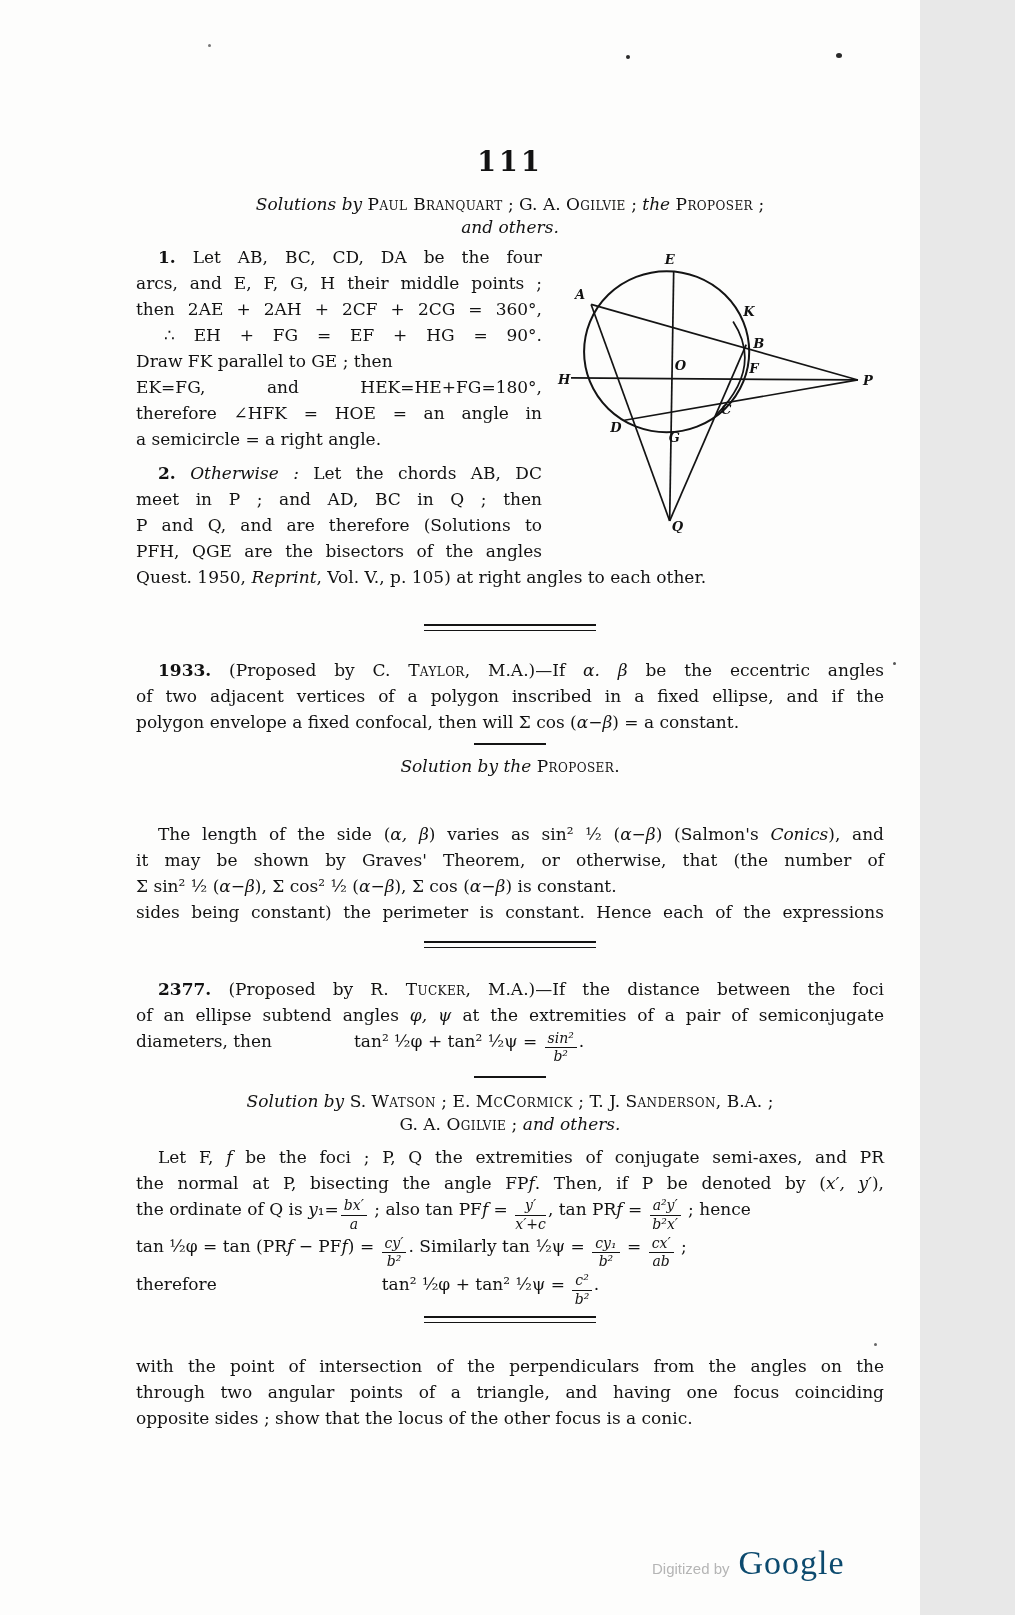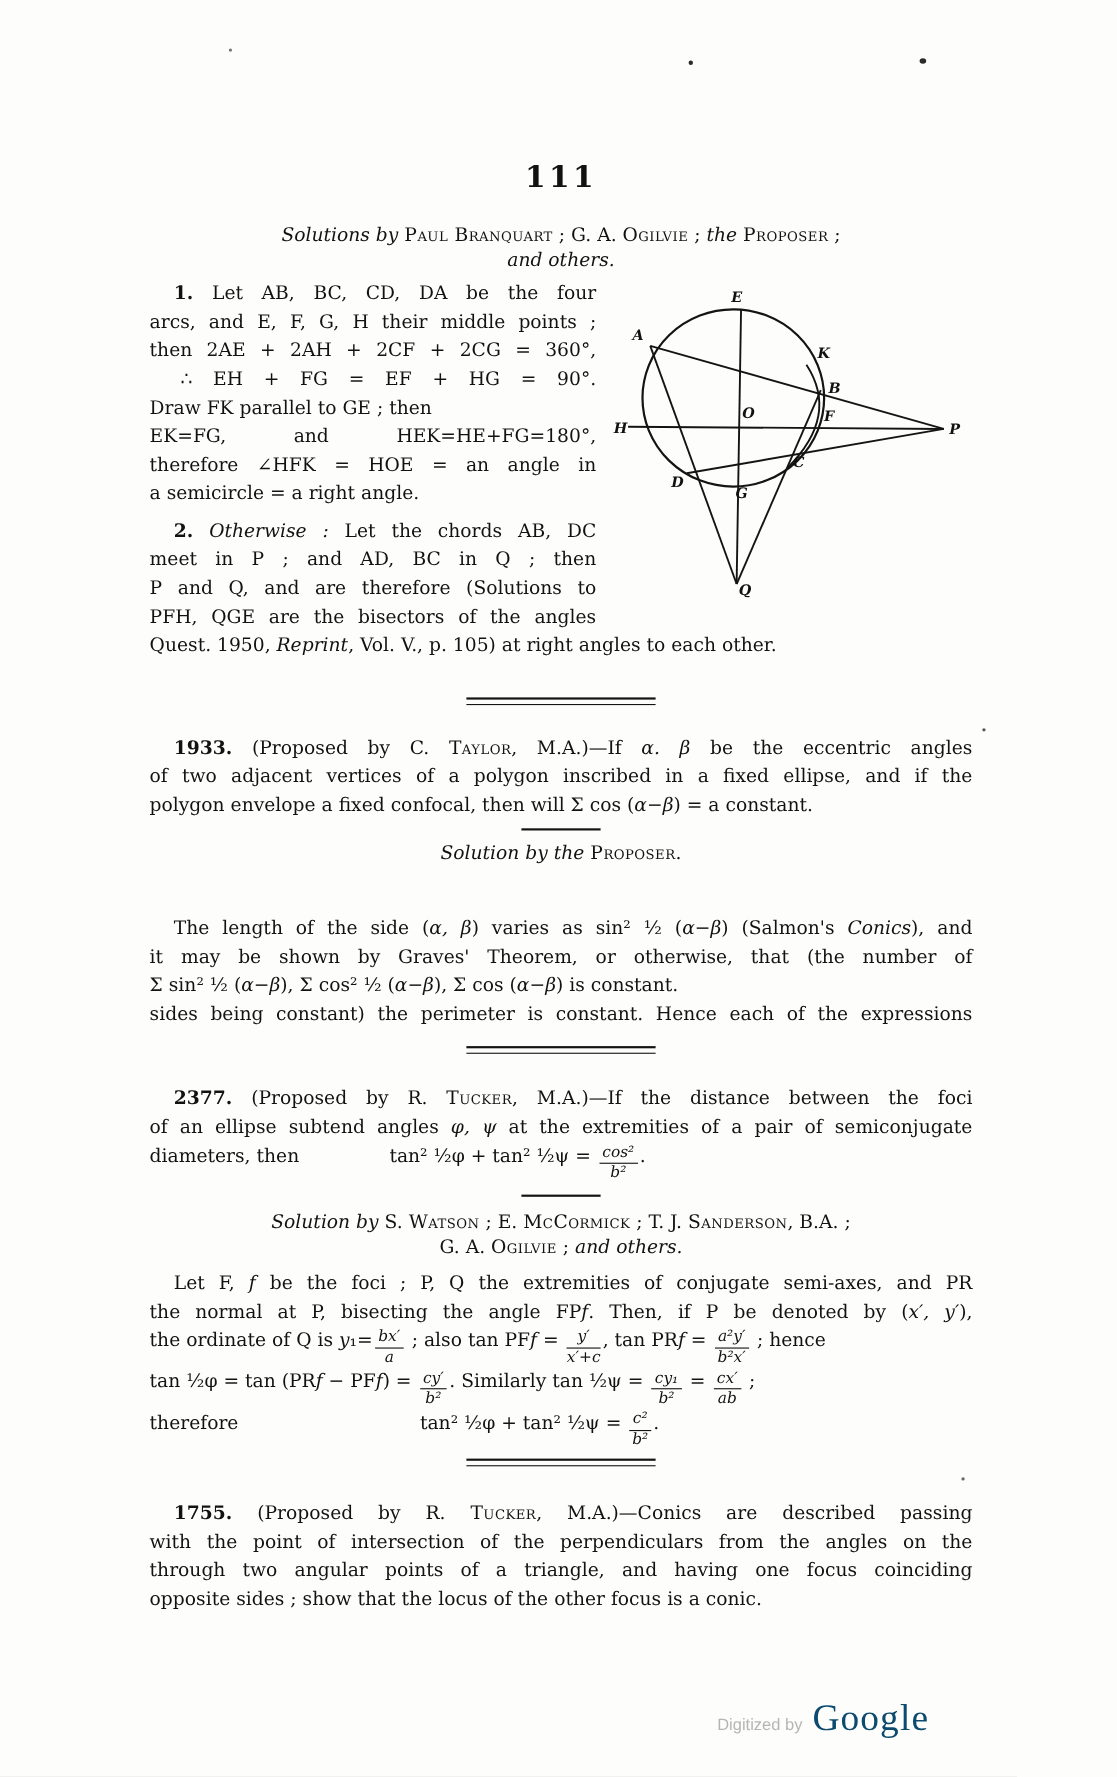--- a/index.html
+++ b/index.html
@@ -1,16 +1,16 @@
 <!DOCTYPE html>
 <html><head>
 <meta charset="utf-8">
 <style>
   html,body{margin:0;padding:0;background:#e8e8e8;}
-  .page{position:relative;width:1015px;height:1615px;background:#fdfdfc;overflow:hidden;
+  .page{position:relative;width:920px;height:1615px;background:#fdfdfc;overflow:hidden;
         font-family:"DejaVu Serif","Liberation Serif",serif;color:#121212;}
   .content{position:absolute;left:136px;top:0;width:748px;}
   .pagenum{margin-top:146px;text-align:center;font-size:27px;font-weight:bold;letter-spacing:3px;}
   .byline{text-align:center;font-size:17px;line-height:23px;}
   .byline-line{min-height:23px;}
   .para{font-size:17px;line-height:26px;}
   .line{min-height:26px;}
   .line.j{text-align:justify;text-align-last:justify;}
   .s-i{font-style:italic;}
   .s-b{font-weight:bold;}
@@ -33,21 +33,21 @@
   .speck{position:absolute;background:#2a2a2a;border-radius:50%;}
 </style>
 </head>
 <body>
 
 <div class="page">
   <div class="content">
     <div class="pagenum">111</div>
 
     <div>
-        <div class="byline" style="margin-top: 26px;">
+        <div class="byline" style="margin-top: 16px;">
           <div class="byline-line"><span class="s-i">Solutions by </span><span class="s-sc">Paul Branquart</span><span> ;  G. A. </span><span class="s-sc">Ogilvie</span><span> ;  </span><span class="s-i">the </span><span class="s-sc">Proposer</span><span> ;</span></div>
           <div class="byline-line"><span class="s-i">and others.</span></div>
         </div>
       </div>
 
     <svg class="figure" width="330" height="292" viewBox="0 0 320 290">
       <ellipse cx="108" cy="110" rx="82" ry="80" fill="none" stroke="#141414" stroke-width="2"></ellipse>
       <line x1="13" y1="136" x2="298" y2="138" stroke="#141414" stroke-width="1.7"></line>
       <line x1="115" y1="30" x2="111" y2="278" stroke="#141414" stroke-width="1.7"></line>
       <line x1="33" y1="63" x2="298" y2="138" stroke="#141414" stroke-width="1.7"></line>
@@ -102,37 +102,36 @@
         <div class="para" style="margin-top: 6px;">
           <div class="line j" style="padding-left: 22px; margin-top: 43px;"><span>The length of the side (</span><span class="s-i">α, β</span><span>) varies as sin² ½ (</span><span class="s-i">α−β</span><span>) (Salmon's </span><span class="s-i">Conics</span><span>), and</span></div>
           <div class="line j"><span>it may be shown by Graves' Theorem, or otherwise, that (the number of</span></div>
           <div class="line"><span>Σ sin² ½ (</span><span class="s-i">α−β</span><span>),  Σ cos² ½ (</span><span class="s-i">α−β</span><span>),  Σ cos (</span><span class="s-i">α−β</span><span>)  is constant.</span></div>
           <div class="line j"><span>sides being constant) the perimeter is constant.  Hence each of the expressions</span></div>
         </div>
         <div class="rule rule-double" style="margin-top: 16px;"></div>
         <div class="para" style="margin-top: 28px;">
           <div class="line j" style="padding-left: 22px;"><span class="s-b">2377.</span><span>  (Proposed by R. </span><span class="s-sc">Tucker</span><span>, M.A.)—If the distance between the foci</span></div>
           <div class="line j"><span>of an ellipse subtend angles </span><span class="s-i">φ, ψ</span><span> at the extremities of a pair of semiconjugate</span></div>
-          <div class="line"><span>diameters, then</span><span class="sp" style="width: 82px;"></span><span>tan² ½φ + tan² ½ψ = </span><span class="frac"><span class="fn">cos²</span><span class="fd">b²</span></span><span>.</span></div>
+          <div class="line"><span>diameters, then</span><span class="sp" style="width: 82px;"></span><span>tan² ½φ + tan² ½ψ = </span><span class="frac"><span class="fn">sin²</span><span class="fd">b²</span></span><span>.</span></div>
         </div>
         <div class="rule rule-short" style="margin-top: 10px;"></div>
         <div class="byline" style="margin-top: 12px;">
           <div class="byline-line"><span class="s-i">Solution by </span><span>S. </span><span class="s-sc">Watson</span><span> ;  E. </span><span class="s-sc">McCormick</span><span> ;  T. J. </span><span class="s-sc">Sanderson</span><span>, B.A. ;</span></div>
           <div class="byline-line"><span>G. A. </span><span class="s-sc">Ogilvie</span><span> ;  </span><span class="s-i">and others.</span></div>
         </div>
         <div class="para" style="margin-top: 8px;">
           <div class="line j" style="padding-left: 22px;"><span>Let F, </span><span class="s-i">f</span><span> be the foci ;  P, Q the extremities of conjugate semi-axes, and PR</span></div>
           <div class="line j"><span>the normal at P, bisecting the angle FP</span><span class="s-i">f</span><span>.  Then, if P be denoted by (</span><span class="s-i">x′, y′</span><span>),</span></div>
           <div class="line"><span>the ordinate of Q is </span><span class="s-i">y</span><span>₁=</span><span class="frac"><span class="fn">bx′</span><span class="fd">a</span></span><span> ;  also  tan PF</span><span class="s-i">f</span><span> = </span><span class="frac"><span class="fn">y′</span><span class="fd">x′+c</span></span><span>,  tan PR</span><span class="s-i">f</span><span> = </span><span class="frac"><span class="fn">a²y′</span><span class="fd">b²x′</span></span><span> ;  hence</span></div>
           <div class="line"><span>tan ½φ = tan (PR</span><span class="s-i">f</span><span> − PF</span><span class="s-i">f</span><span>) = </span><span class="frac"><span class="fn">cy′</span><span class="fd">b²</span></span><span>.   Similarly  tan ½ψ = </span><span class="frac"><span class="fn">cy₁</span><span class="fd">b²</span></span><span> = </span><span class="frac"><span class="fn">cx′</span><span class="fd">ab</span></span><span> ;</span></div>
           <div class="line"><span>therefore</span><span class="sp" style="width: 165px;"></span><span>tan² ½φ + tan² ½ψ = </span><span class="frac"><span class="fn">c²</span><span class="fd">b²</span></span><span>.</span></div>
         </div>
         <div class="rule rule-double" style="margin-top: 8px;"></div>
         <div class="para" style="margin-top: 30px;">
-          <div class="line j" style="padding-left: 22px;"><span class="s-b">1755.</span><span>  (Proposed by R. </span><span class="s-sc">Tucker</span><span>, M.A.)—Conics are described passing</span></div>
           <div class="line j"><span>with the point  of intersection of the  perpendiculars from the angles on the</span></div>
           <div class="line j"><span>through two angular  points of a triangle, and having one focus coinciding</span></div>
           <div class="line"><span>opposite sides ;  show that the locus of the other focus is a conic.</span></div>
         </div>
       </div>
   </div>
 
   <div class="speck" style="left:626px;top:55px;width:4px;height:4px;"></div>
   <div class="speck" style="left:836px;top:53px;width:6px;height:5px;"></div>
   <div class="speck" style="left:208px;top:44px;width:3px;height:3px;background:#777;"></div>

